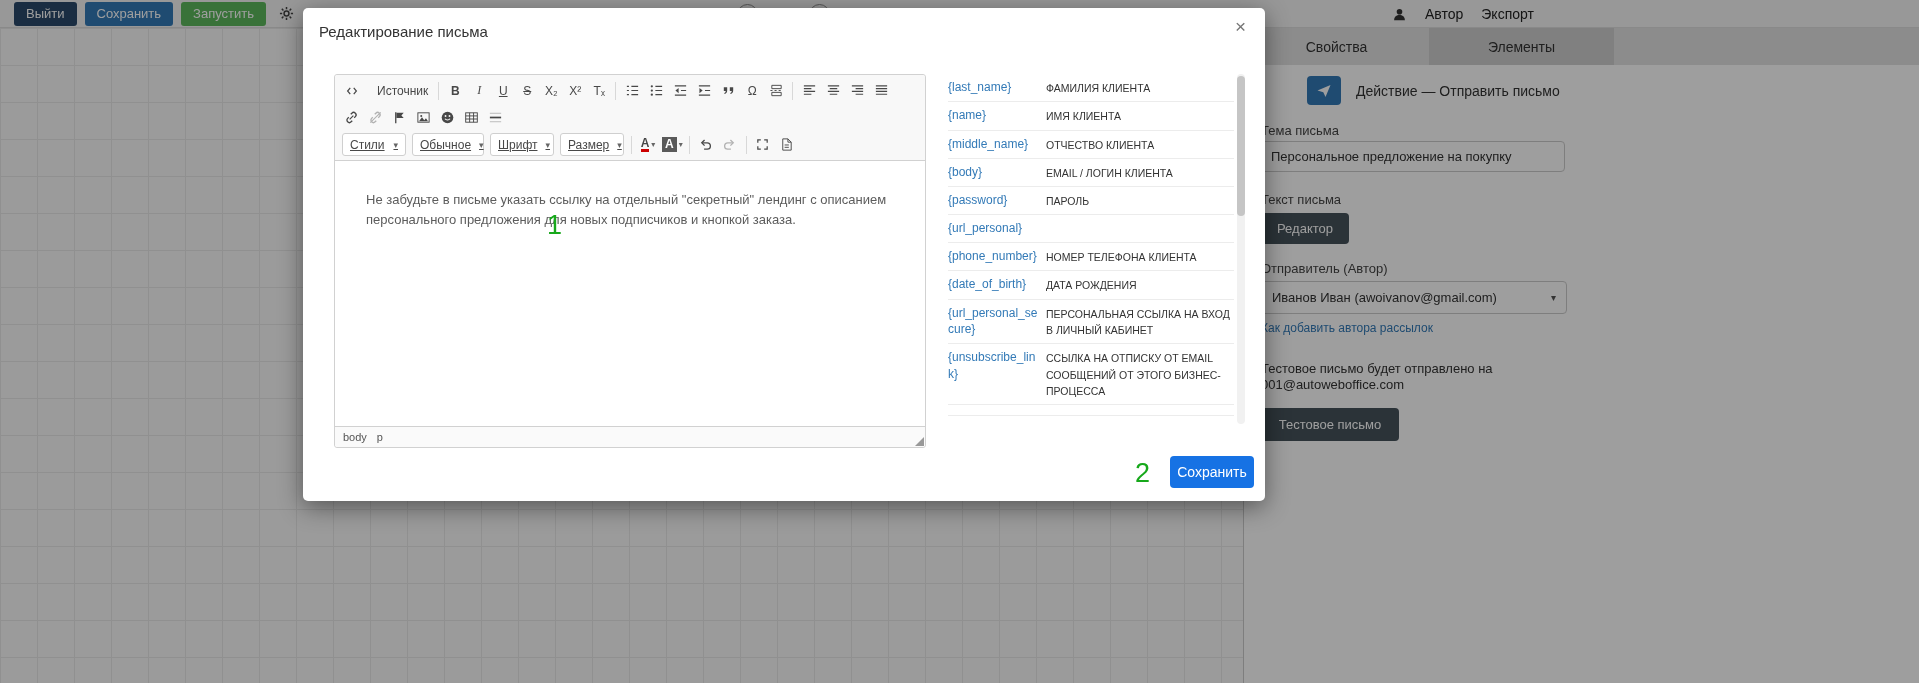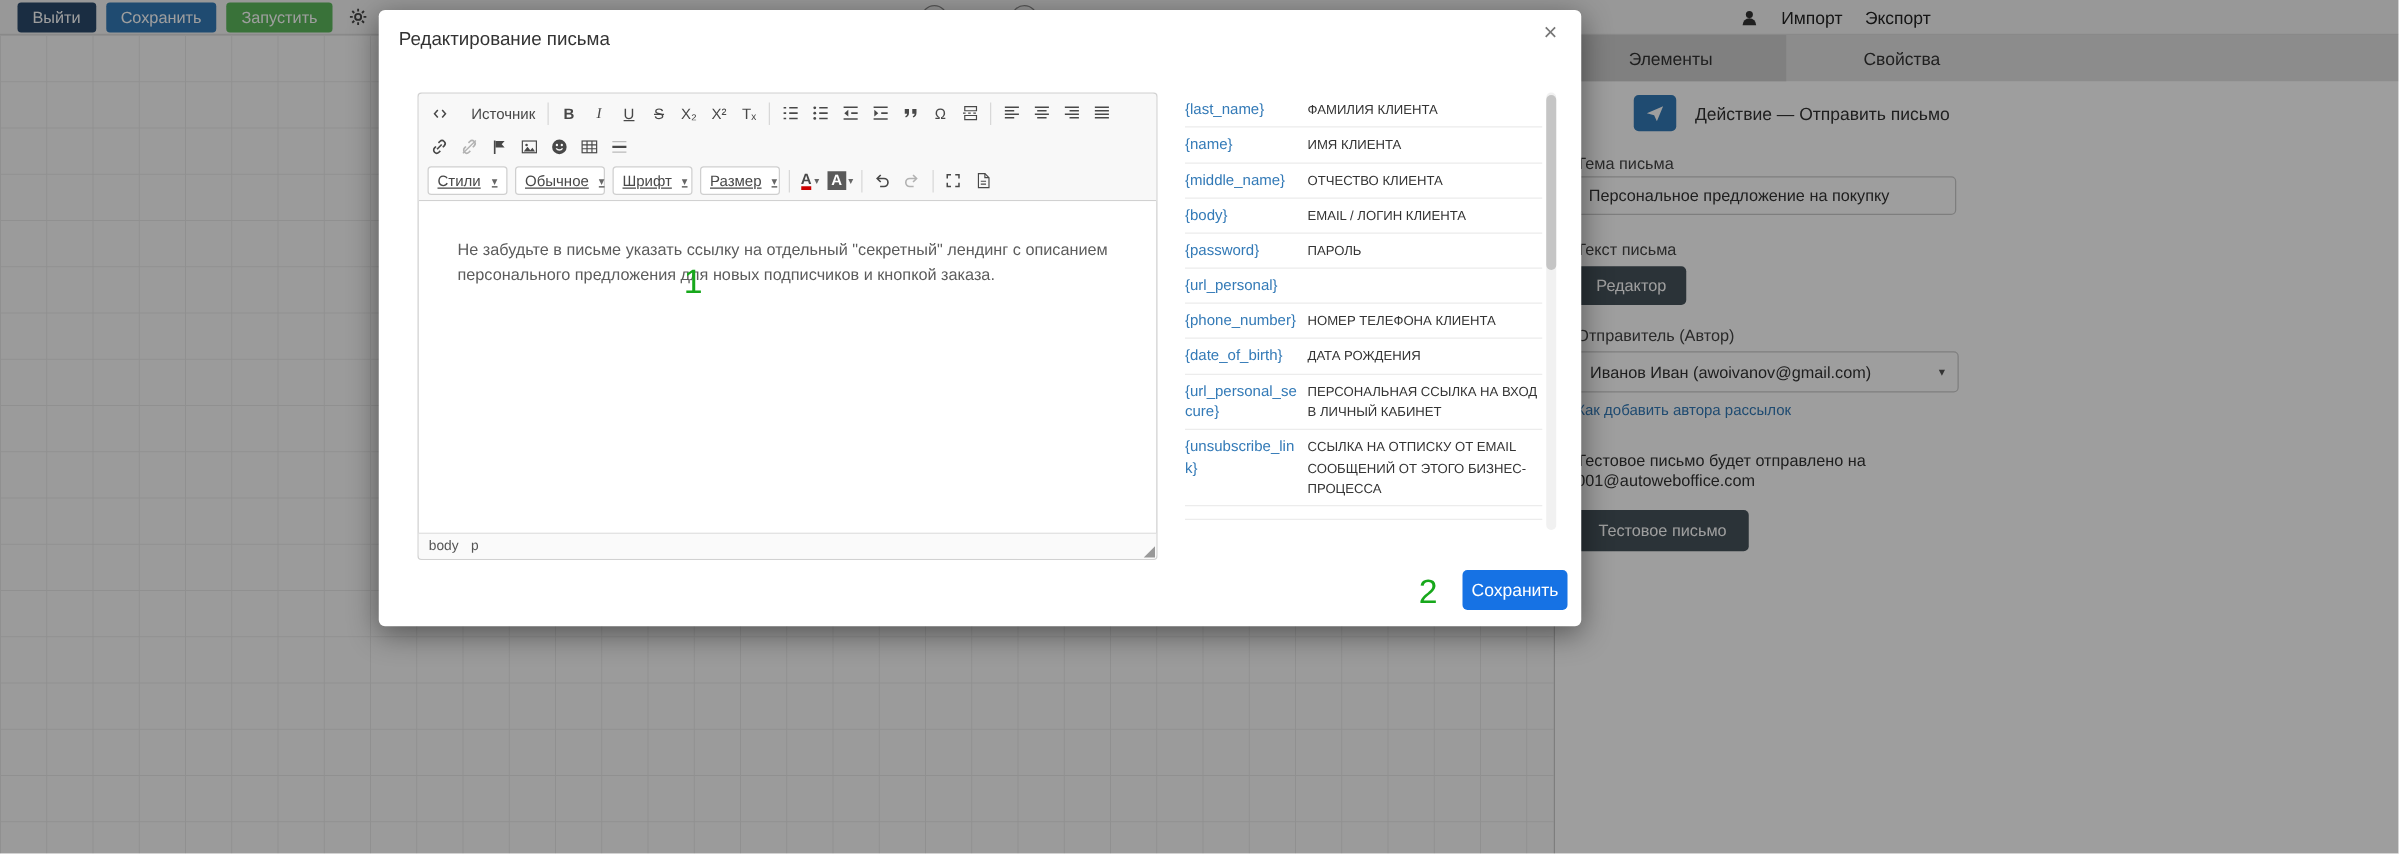--- a/index.html
+++ b/index.html
@@ -127,31 +127,31 @@
       <span class="zoom-val">100%</span>
       <button class="zoom-btn">+</button>
     </div>
     <div class="top-right">
       <span class="user-ic">
         <svg width="15" height="15" viewBox="0 0 16 16">
             <circle cx="8" cy="5" r="3" fill="currentColor"></circle>
             <path d="M2.2 14a5.8 5.8 0 0111.6 0z" fill="currentColor"></path>
           </svg>
       </span>
-      <button class="txt-btn">Импорт</button>
+      <button class="txt-btn">Автор</button>
       <button class="txt-btn">Экспорт</button>
     </div>
   </div>
 
   <div class="canvas"></div>
 
   <aside class="panel">
     <div class="tabbar">
+      <div class="tab">Свойства</div>
       <div class="tab active">Элементы</div>
-      <div class="tab">Свойства</div>
     </div>
     <div class="action-ic">
       <svg width="16" height="16" viewBox="0 0 16 16">
           <path d="M1.5 7.5 14.5 2 9.5 14 7.3 9.2z" fill="#fff"></path>
         </svg>
     </div>
     <div class="action-label">Действие — Отправить письмо</div>
     <label class="plabel l1">Тема письма</label>
     <input class="pinput" value="Персональное предложение на покупку" style="">
     <label class="plabel l2">Текст письма</label>

